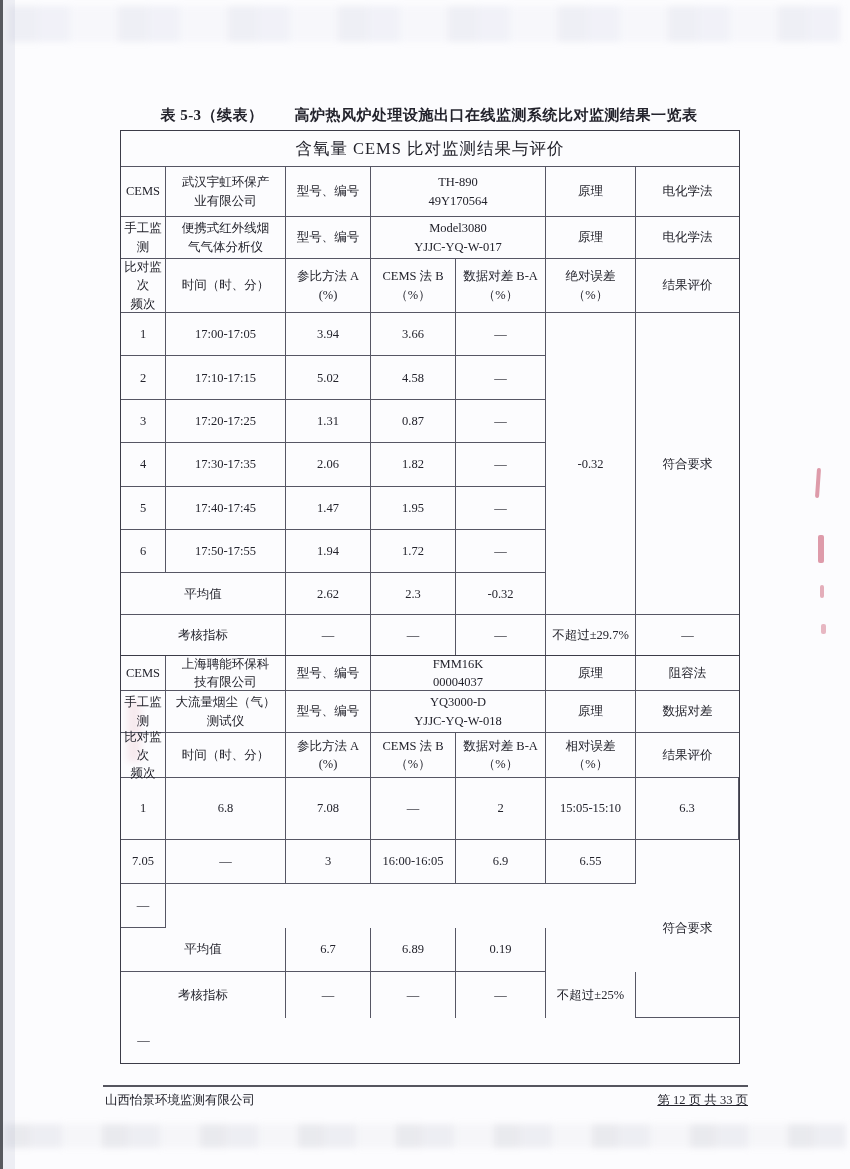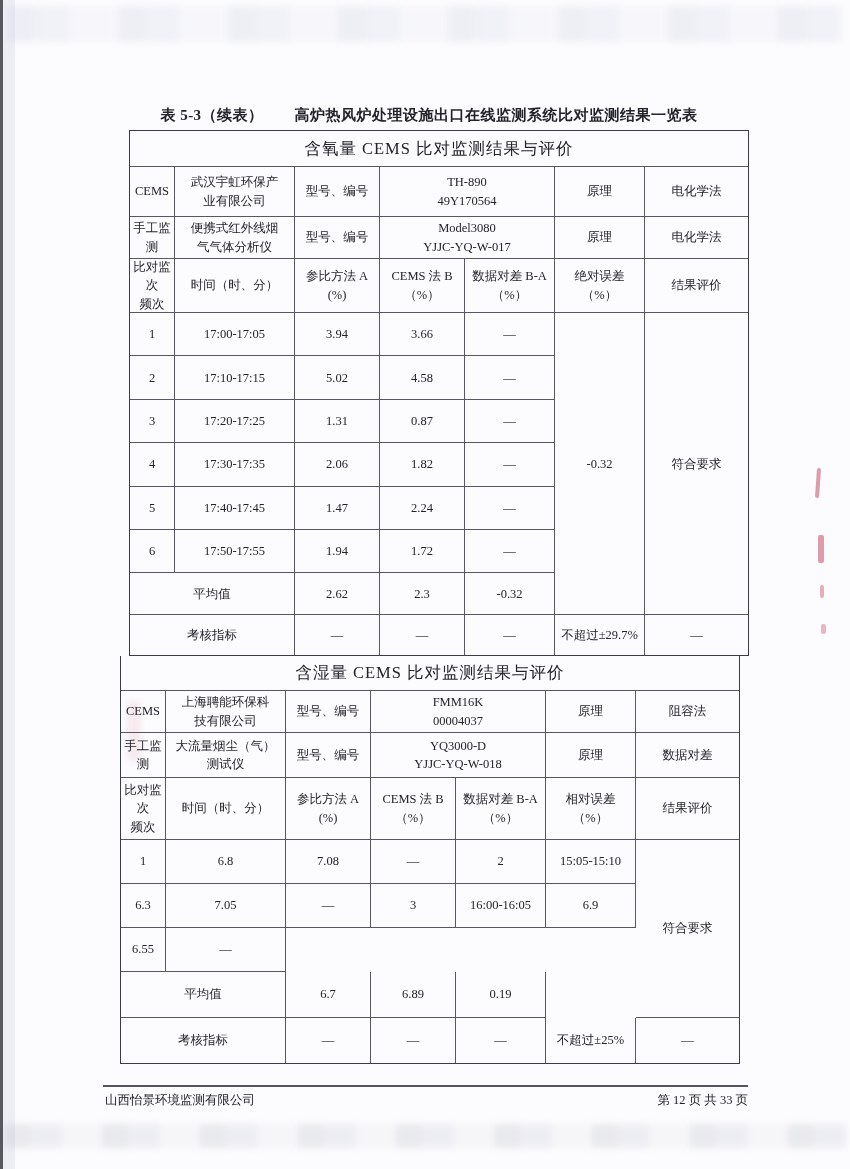--- a/index.html
+++ b/index.html
@@ -30,42 +30,42 @@
   .page-title{
     position:absolute;left:120px;top:106px;width:618px;
     text-align:center;font-size:15px;font-weight:bold;letter-spacing:0.5px;
   }
 
   .tbl{
     position:absolute;left:120px;width:618px;display:grid;
     grid-template-columns:45px 120px 85px 85px 90px 90px 103px;
     border:1.5px solid #3c3c48;background:transparent;
   }
-  #tbl1{top:130px;grid-template-rows:36px 50px 42px 54px repeat(6,43.4px) 42px 40px;margin-left:9px;}
+  #tbl1{top:130px;grid-template-rows:36px 50px 42px 54px repeat(6,43.4px) 42px 40px;}
   #tbl2{top:656px;border-top:none;grid-template-rows:35px 42px 45px 62px repeat(3,44px) 46px 45px;}
   .c{
     border-right:1px solid #565664;border-bottom:1px solid #565664;
     display:flex;align-items:center;justify-content:center;
     text-align:center;white-space:pre-line;
     font-size:12.5px;line-height:1.45;padding:1px 2px;box-sizing:border-box;
   }
   .nr{border-right:none;}
   .nb{border-bottom:none;}
   .span-all{grid-column:1/-1;}
   .t-section{font-size:16.5px;letter-spacing:1px;}
   .serial{grid-column:4/6;}
   .lab2{grid-column:1/3;}
   .m1{grid-column:6;grid-row:5/12;}
   .m2{grid-column:7;grid-row:5/12;}
   .m3{grid-column:6;grid-row:5/9;}
   .m4{grid-column:7;grid-row:5/9;}
 
   .footer-line{position:absolute;left:103px;top:1085px;width:645px;height:1.5px;background:#55555f;}
   .footer-left{position:absolute;left:105px;top:1092px;font-size:12.5px;}
-  .footer-right{position:absolute;left:590px;top:1092px;width:158px;text-align:right;font-size:12.5px;}
+  .footer-right{position:absolute;left:590px;top:1092px;width:158px;text-align:right;font-size:12.5px;text-decoration:underline;}
 </style>
 </head>
 <body>
 
 <div class="band top"></div>
 <div class="band bottom"></div>
 <div class="edge-left"></div>
 <div class="edge-left-soft"></div>
 <div class="redmark" style="left:816px;top:468px;width:4px;height:30px;transform:rotate(4deg);"></div>
 <div class="redmark" style="left:818px;top:535px;width:6px;height:28px;"></div>
@@ -132,21 +132,21 @@
 
   <div class="c">4</div>
   <div class="c">17:30-17:35</div>
   <div class="c">2.06</div>
   <div class="c">1.82</div>
   <div class="c">—</div>
 
   <div class="c">5</div>
   <div class="c">17:40-17:45</div>
   <div class="c">1.47</div>
-  <div class="c">2.24</div>
+  <div class="c">1.95</div>
   <div class="c">—</div>
 
   <div class="c">6</div>
   <div class="c">17:50-17:55</div>
   <div class="c">1.94</div>
   <div class="c">1.72</div>
   <div class="c">—</div>
 
   <div class="c lab2">平均值</div>
   <div class="c">2.62</div>
@@ -155,21 +155,20 @@
 
   <div class="c lab2 nb">考核指标</div>
   <div class="c nb">—</div>
   <div class="c nb">—</div>
   <div class="c nb">—</div>
   <div class="c nb">不超过±29.7%</div>
   <div class="c nb nr">—</div>
 </div>
 
 <div class="tbl" id="tbl2">
-  <div class="c t-section span-all nr">含湿量 CEMS 比对监测结果与评价</div>
 
   <div class="c">CEMS</div>
   <div class="c">上海聘能环保科
 技有限公司</div>
   <div class="c">型号、编号</div>
   <div class="c serial">FMM16K
 00004037</div>
   <div class="c">原理</div>
   <div class="c nr">阻容法</div>
 

